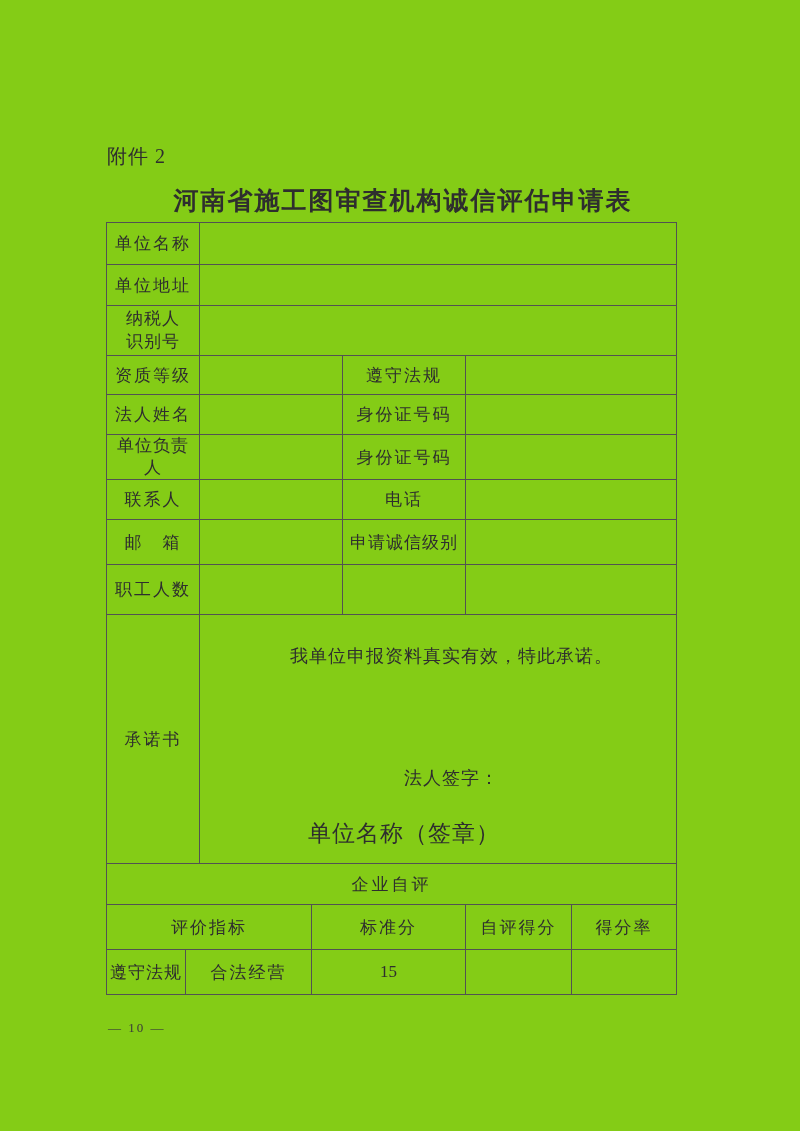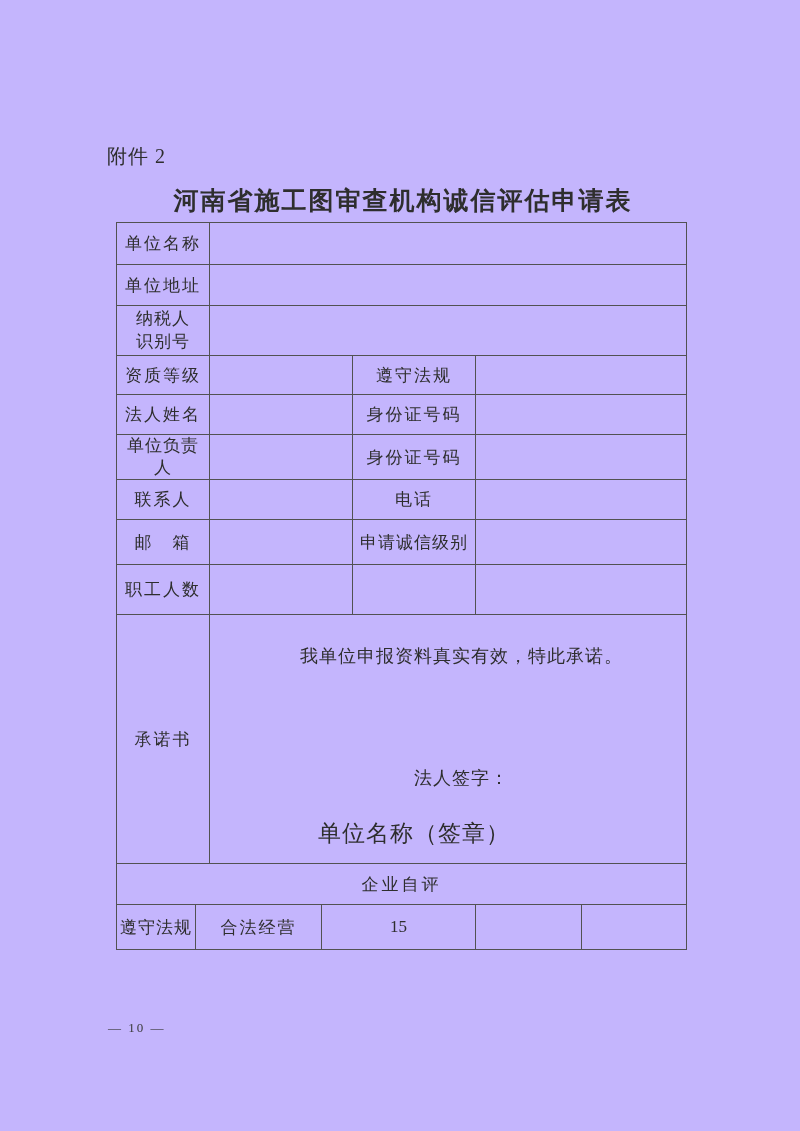--- a/index.html
+++ b/index.html
@@ -1,20 +1,20 @@
 <!DOCTYPE html>
 <html><head>
 <meta charset="utf-8">
 <style>
   html, body { margin: 0; padding: 0; }
   .page {
     position: relative;
     width: 800px;
     height: 1131px;
-    background: #c4b5fd;
+    background: #84cc16;
     color: #2e2e2e;
     font-family: "Liberation Serif", "DejaVu Serif", serif;
     overflow: hidden;
   }
   .attachment-label {
     position: absolute;
     left: 107px;
     top: 143px;
     font-size: 20px;
     letter-spacing: 1px;
@@ -25,21 +25,21 @@
     top: 184px;
     width: 576px;
     text-align: center;
     font-size: 25px;
     font-weight: 600;
     letter-spacing: 2px;
     white-space: nowrap;
   }
   table.form-table {
     position: absolute;
-    left: 116px;
+    left: 106px;
     top: 222px;
     width: 570px;
     border-collapse: collapse;
     table-layout: fixed;
   }
   .form-table td {
     border: 1px solid #525252;
     text-align: center;
     vertical-align: middle;
     font-size: 17px;
@@ -171,20 +171,26 @@
         <div class="commit-statement">我单位申报资料真实有效，特此承诺。</div>
         <div class="commit-sign">法人签字：</div>
         <div class="commit-seal">单位名称（签章）</div>
       </td>
     </tr>
 
     <tr style="height:41px">
       <td colspan="7" class="section-title">企业自评</td>
     </tr>
 
+    <tr style="height:45px">
+      <td colspan="3" class="lbl">评价指标</td>
+      <td colspan="2" class="lbl">标准分</td>
+      <td class="lbl">自评得分</td>
+      <td class="lbl">得分率</td>
+    </tr>
 
     <tr style="height:45px">
       <td class="lbl" style="letter-spacing:1px">遵守法规</td>
       <td colspan="2" class="lbl">合法经营</td>
       <td colspan="2" class="score-val">15</td>
       <td></td>
       <td></td>
     </tr>
   </tbody>
     </table>

